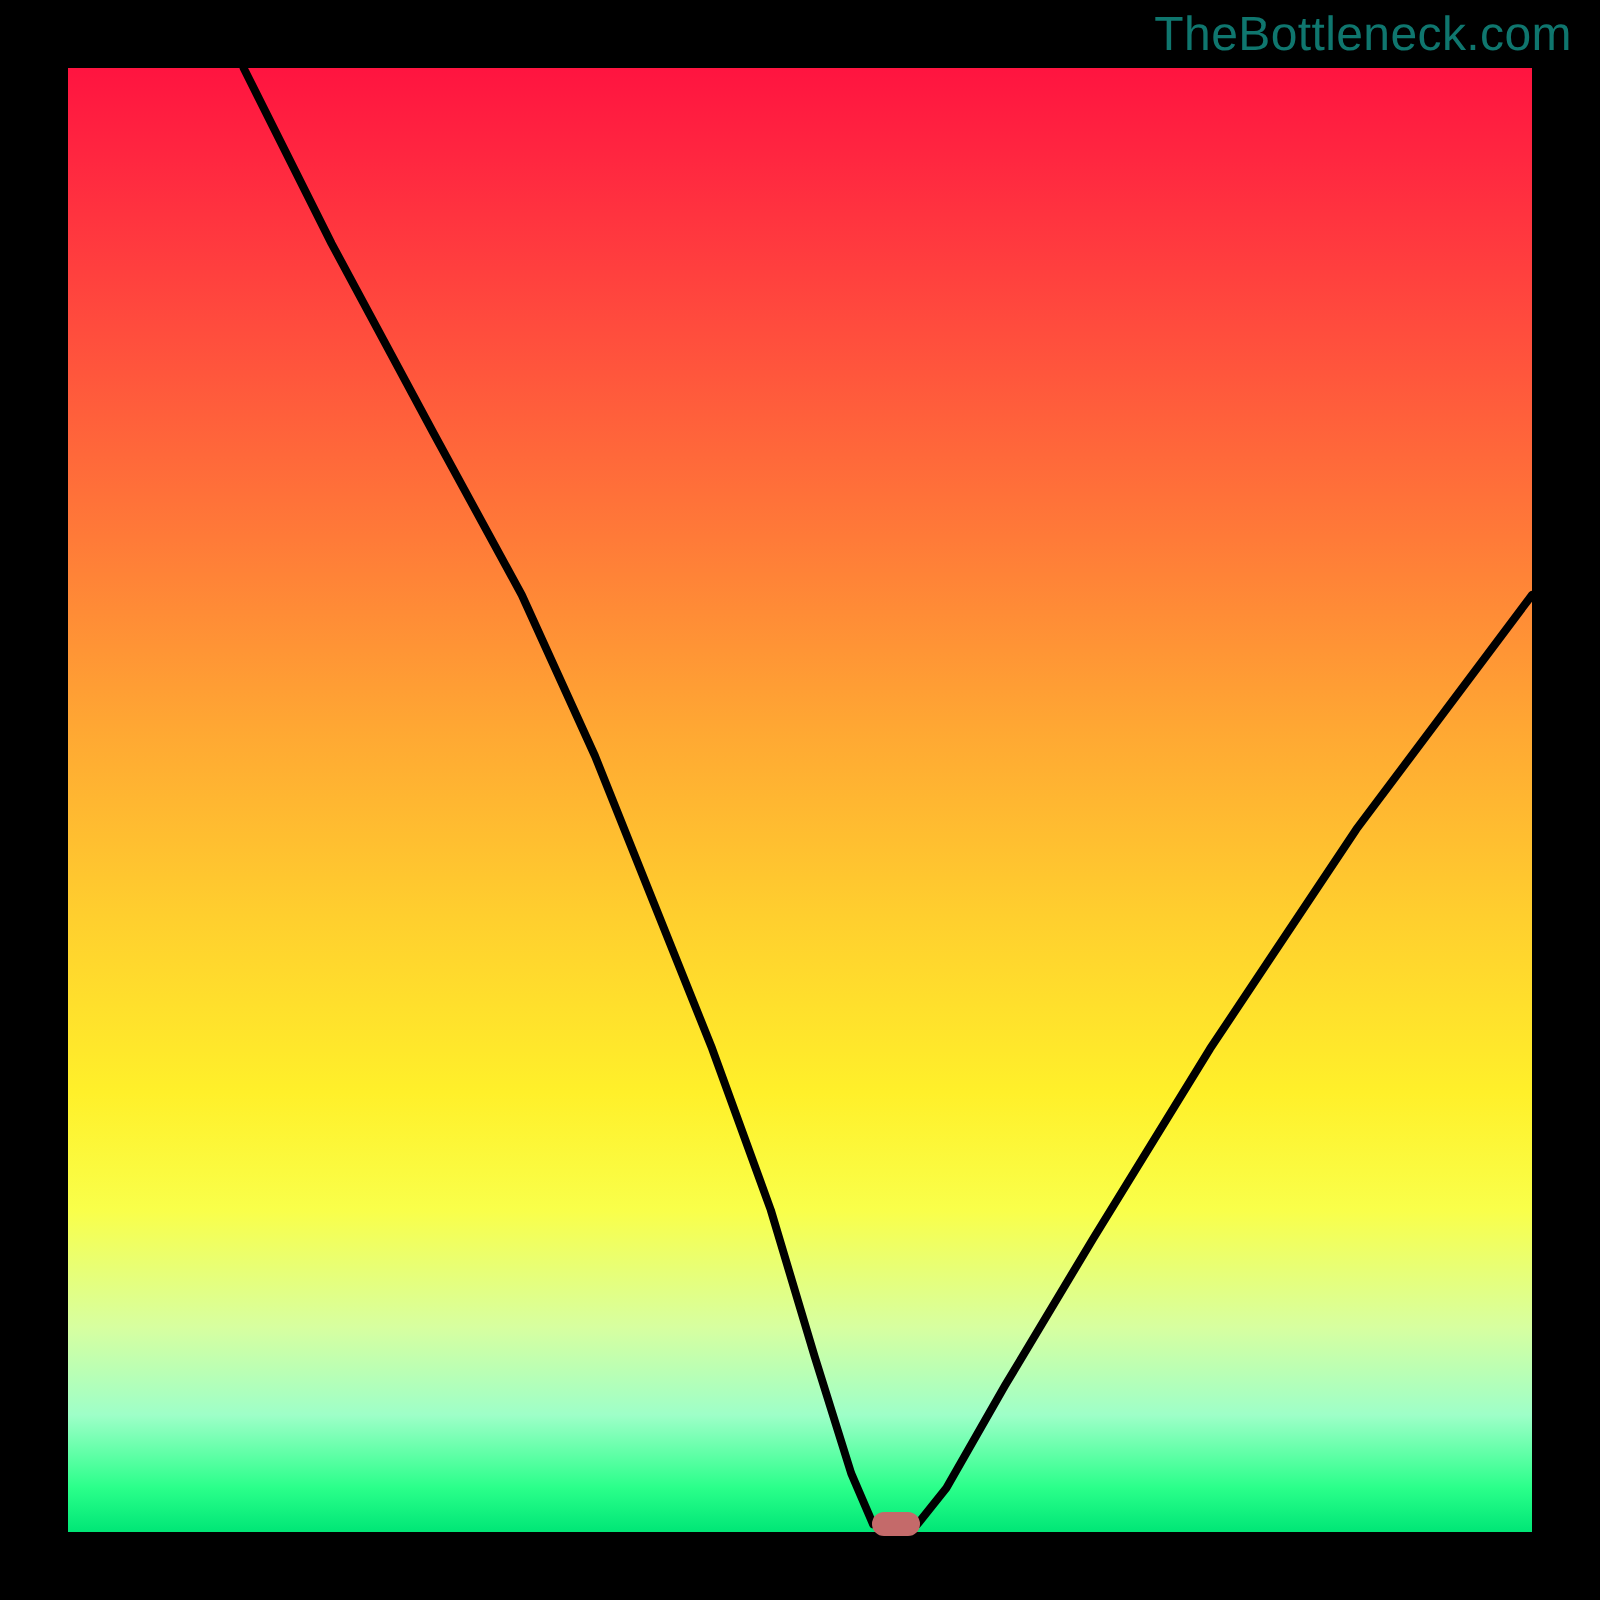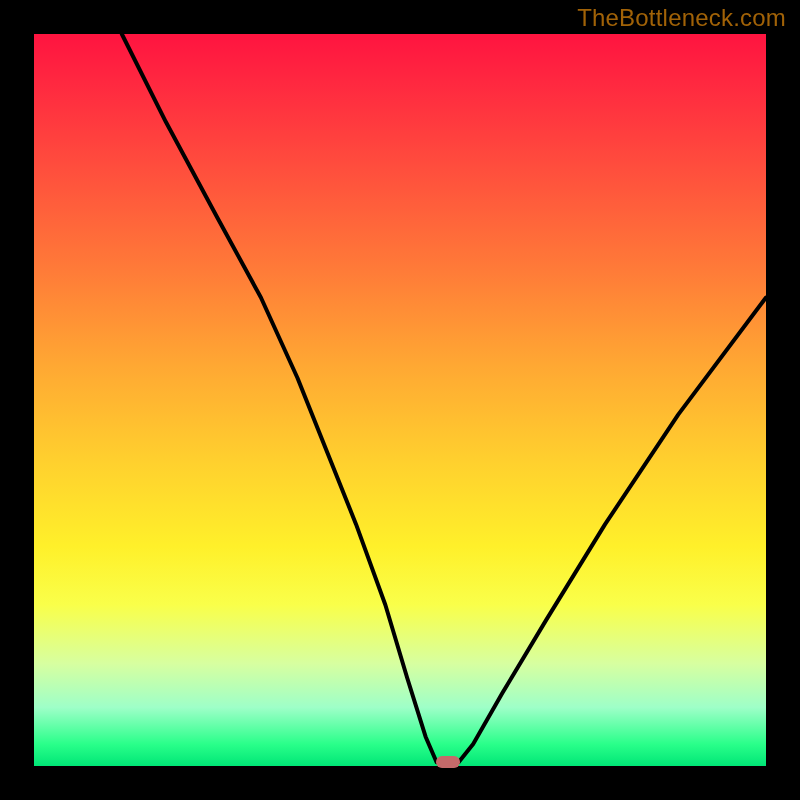--- a/index.html
+++ b/index.html
@@ -16,21 +16,21 @@
     left: 0;
     top: 0;
     width: 800px;
     height: 800px;
     background: #000;
   }
   .watermark {
     position: absolute;
     top: 4px;
     right: 14px;
-    color: #a16207;
+    color: #0f766e;
     font-size: 24px;
     font-weight: 500;
     letter-spacing: 0.2px;
     z-index: 10;
   }
   .plot-area {
     position: absolute;
     left: 34px;
     top: 34px;
     width: 732px;

